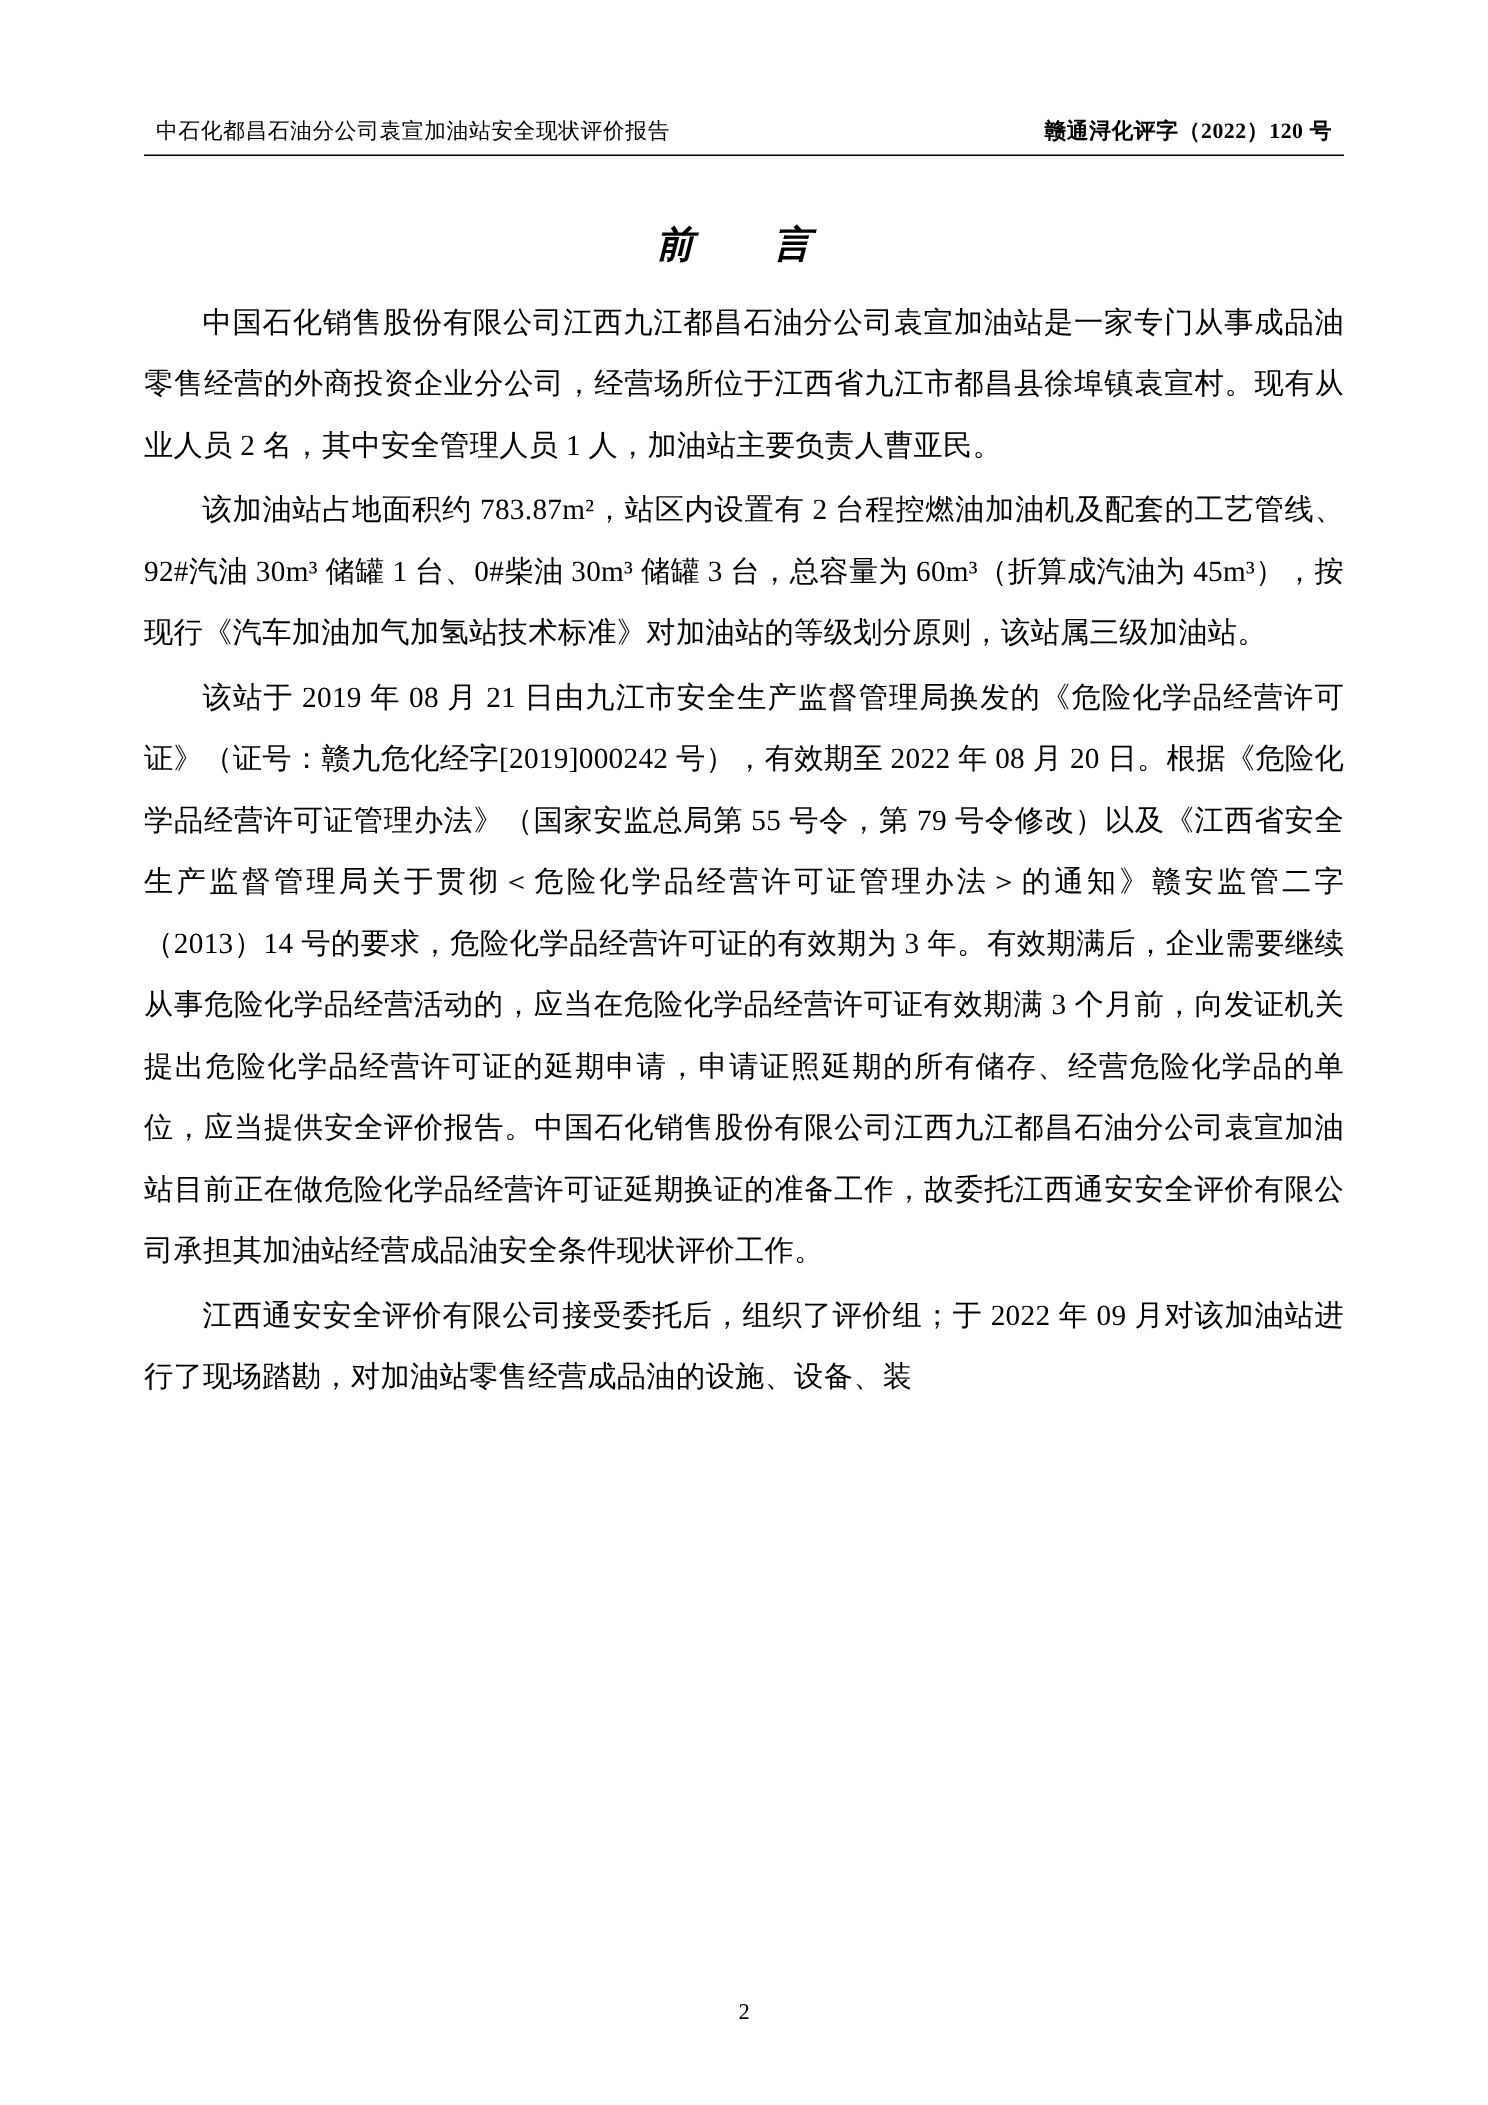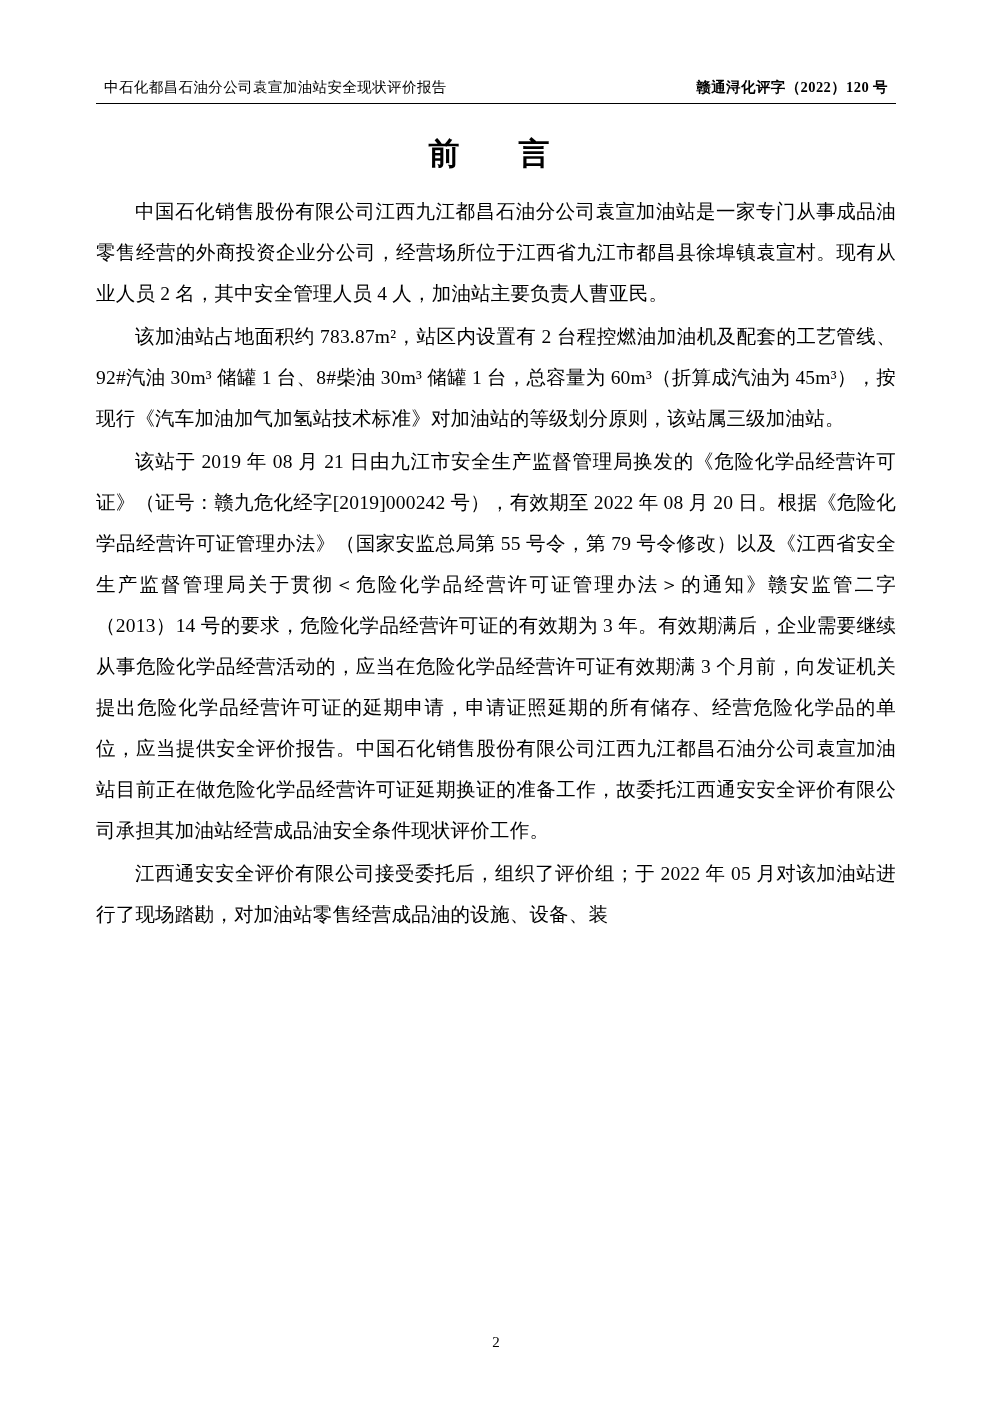--- a/index.html
+++ b/index.html
@@ -23,36 +23,37 @@
     padding: 78px 96px 40px 96px;
   }
   .header {
     display: flex;
     justify-content: space-between;
     align-items: baseline;
     font-size: 14.5px;
     letter-spacing: 0.4px;
     padding: 0 8px 6px 8px;
     border-bottom: 1px solid #000;
-    margin-bottom: 29px;
+    margin-bottom: 42px;
   }
   .header-left {
     white-space: nowrap;
   }
   .header-right {
     white-space: nowrap;
     font-weight: bold;
   }
   .doc-title {
     text-align: center;
-    font-size: 31px;
+    font-size: 25px;
     font-weight: bold;
     letter-spacing: 14px;
     margin: 6px 0 16px 0;
     font-family: "Liberation Serif", "DejaVu Serif", serif;
+    font-style: italic;
   }
   .body-text p {
     margin: 0 0 2px 0;
     font-size: 19.5px;
     line-height: 41px;
     text-align: justify;
     text-justify: inter-ideograph;
     text-indent: 2em;
     letter-spacing: 0.2px;
   }
@@ -71,21 +72,21 @@
 <div class="page">
 
   <div class="header">
     <span class="header-left">中石化都昌石油分公司袁宣加油站安全现状评价报告</span>
     <span class="header-right">赣通浔化评字（2022）120 号</span>
   </div>
 
   <div class="doc-title">前　言</div>
 
   <div class="body-text">
-    <p>中国石化销售股份有限公司江西九江都昌石油分公司袁宣加油站是一家专门从事成品油零售经营的外商投资企业分公司，经营场所位于江西省九江市都昌县徐埠镇袁宣村。现有从业人员 2 名，其中安全管理人员 4 人，加油站主要负责人曹亚民。</p>
-    <p>该加油站占地面积约 783.87m²，站区内设置有 2 台程控燃油加油机及配套的工艺管线、92#汽油 30m³ 储罐 1 台、8#柴油 30m³ 储罐 1 台，总容量为 60m³（折算成汽油为 45m³），按现行《汽车加油加气加氢站技术标准》对加油站的等级划分原则，该站属三级加油站。</p>
+    <p>中国石化销售股份有限公司江西九江都昌石油分公司袁宣加油站是一家专门从事成品油零售经营的外商投资企业分公司，经营场所位于江西省九江市都昌县徐埠镇袁宣村。现有从业人员 2 名，其中安全管理人员 1 人，加油站主要负责人曹亚民。</p>
+    <p>该加油站占地面积约 783.87m²，站区内设置有 2 台程控燃油加油机及配套的工艺管线、92#汽油 30m³ 储罐 1 台、0#柴油 30m³ 储罐 3 台，总容量为 60m³（折算成汽油为 45m³），按现行《汽车加油加气加氢站技术标准》对加油站的等级划分原则，该站属三级加油站。</p>
     <p>该站于 2019 年 08 月 21 日由九江市安全生产监督管理局换发的《危险化学品经营许可证》（证号：赣九危化经字[2019]000242 号），有效期至 2022 年 08 月 20 日。根据《危险化学品经营许可证管理办法》（国家安监总局第 55 号令，第 79 号令修改）以及《江西省安全生产监督管理局关于贯彻＜危险化学品经营许可证管理办法＞的通知》赣安监管二字（2013）14 号的要求，危险化学品经营许可证的有效期为 3 年。有效期满后，企业需要继续从事危险化学品经营活动的，应当在危险化学品经营许可证有效期满 3 个月前，向发证机关提出危险化学品经营许可证的延期申请，申请证照延期的所有储存、经营危险化学品的单位，应当提供安全评价报告。中国石化销售股份有限公司江西九江都昌石油分公司袁宣加油站目前正在做危险化学品经营许可证延期换证的准备工作，故委托江西通安安全评价有限公司承担其加油站经营成品油安全条件现状评价工作。</p>
-    <p>江西通安安全评价有限公司接受委托后，组织了评价组；于 2022 年 05 月对该加油站进行了现场踏勘，对加油站零售经营成品油的设施、设备、装</p>
+    <p>江西通安安全评价有限公司接受委托后，组织了评价组；于 2022 年 09 月对该加油站进行了现场踏勘，对加油站零售经营成品油的设施、设备、装</p>
   </div>
 
   <div class="footer">2</div>
 
 </div>
 
 </body></html>

